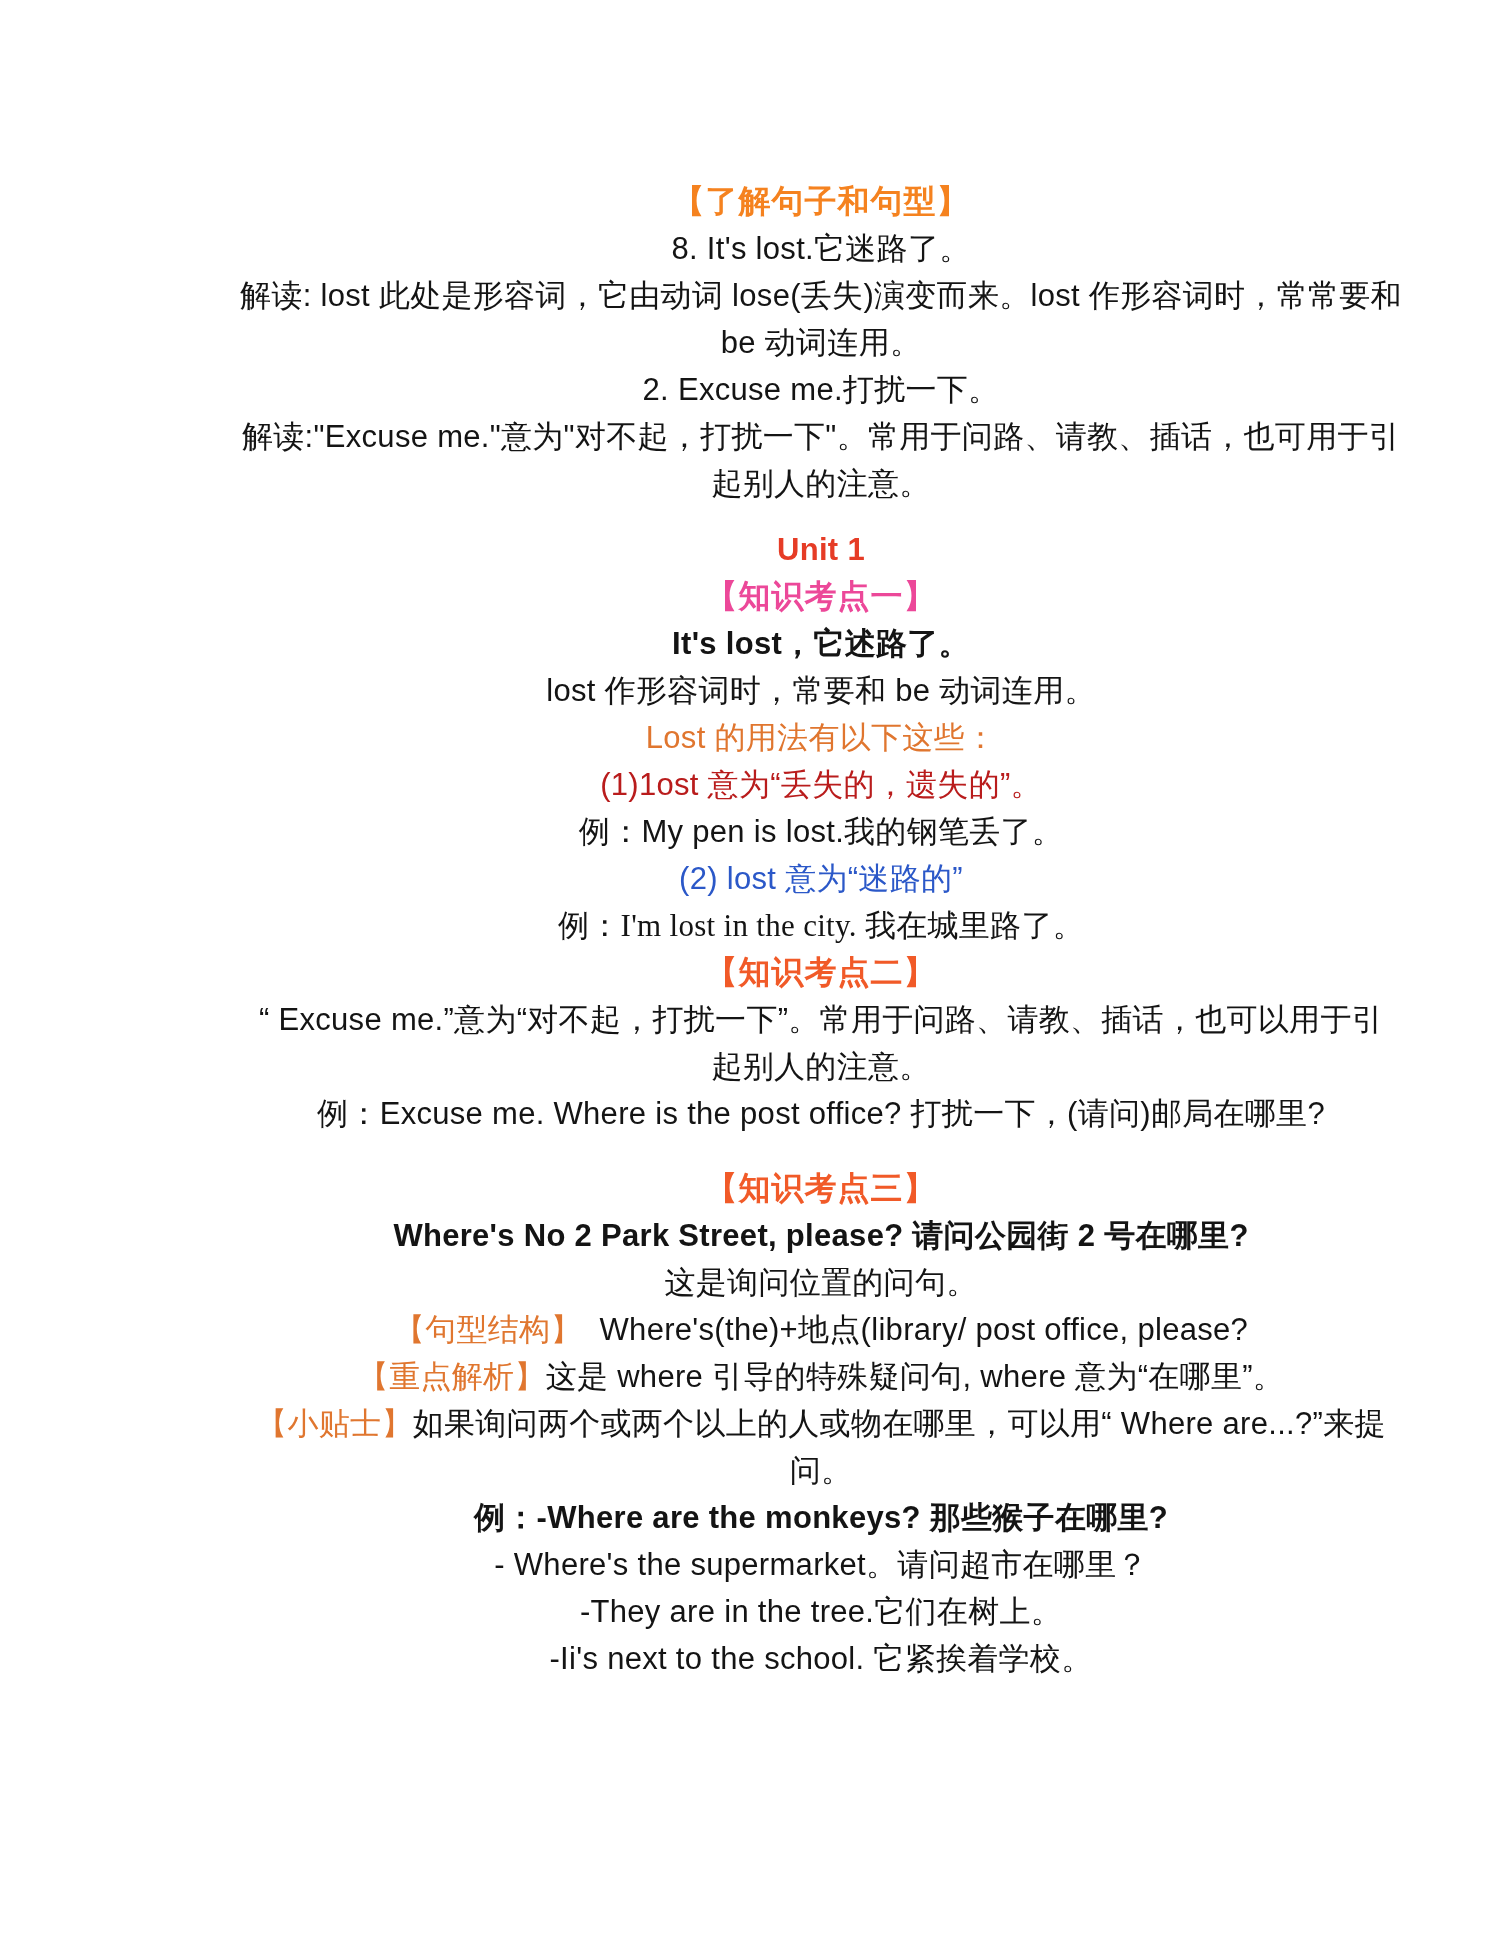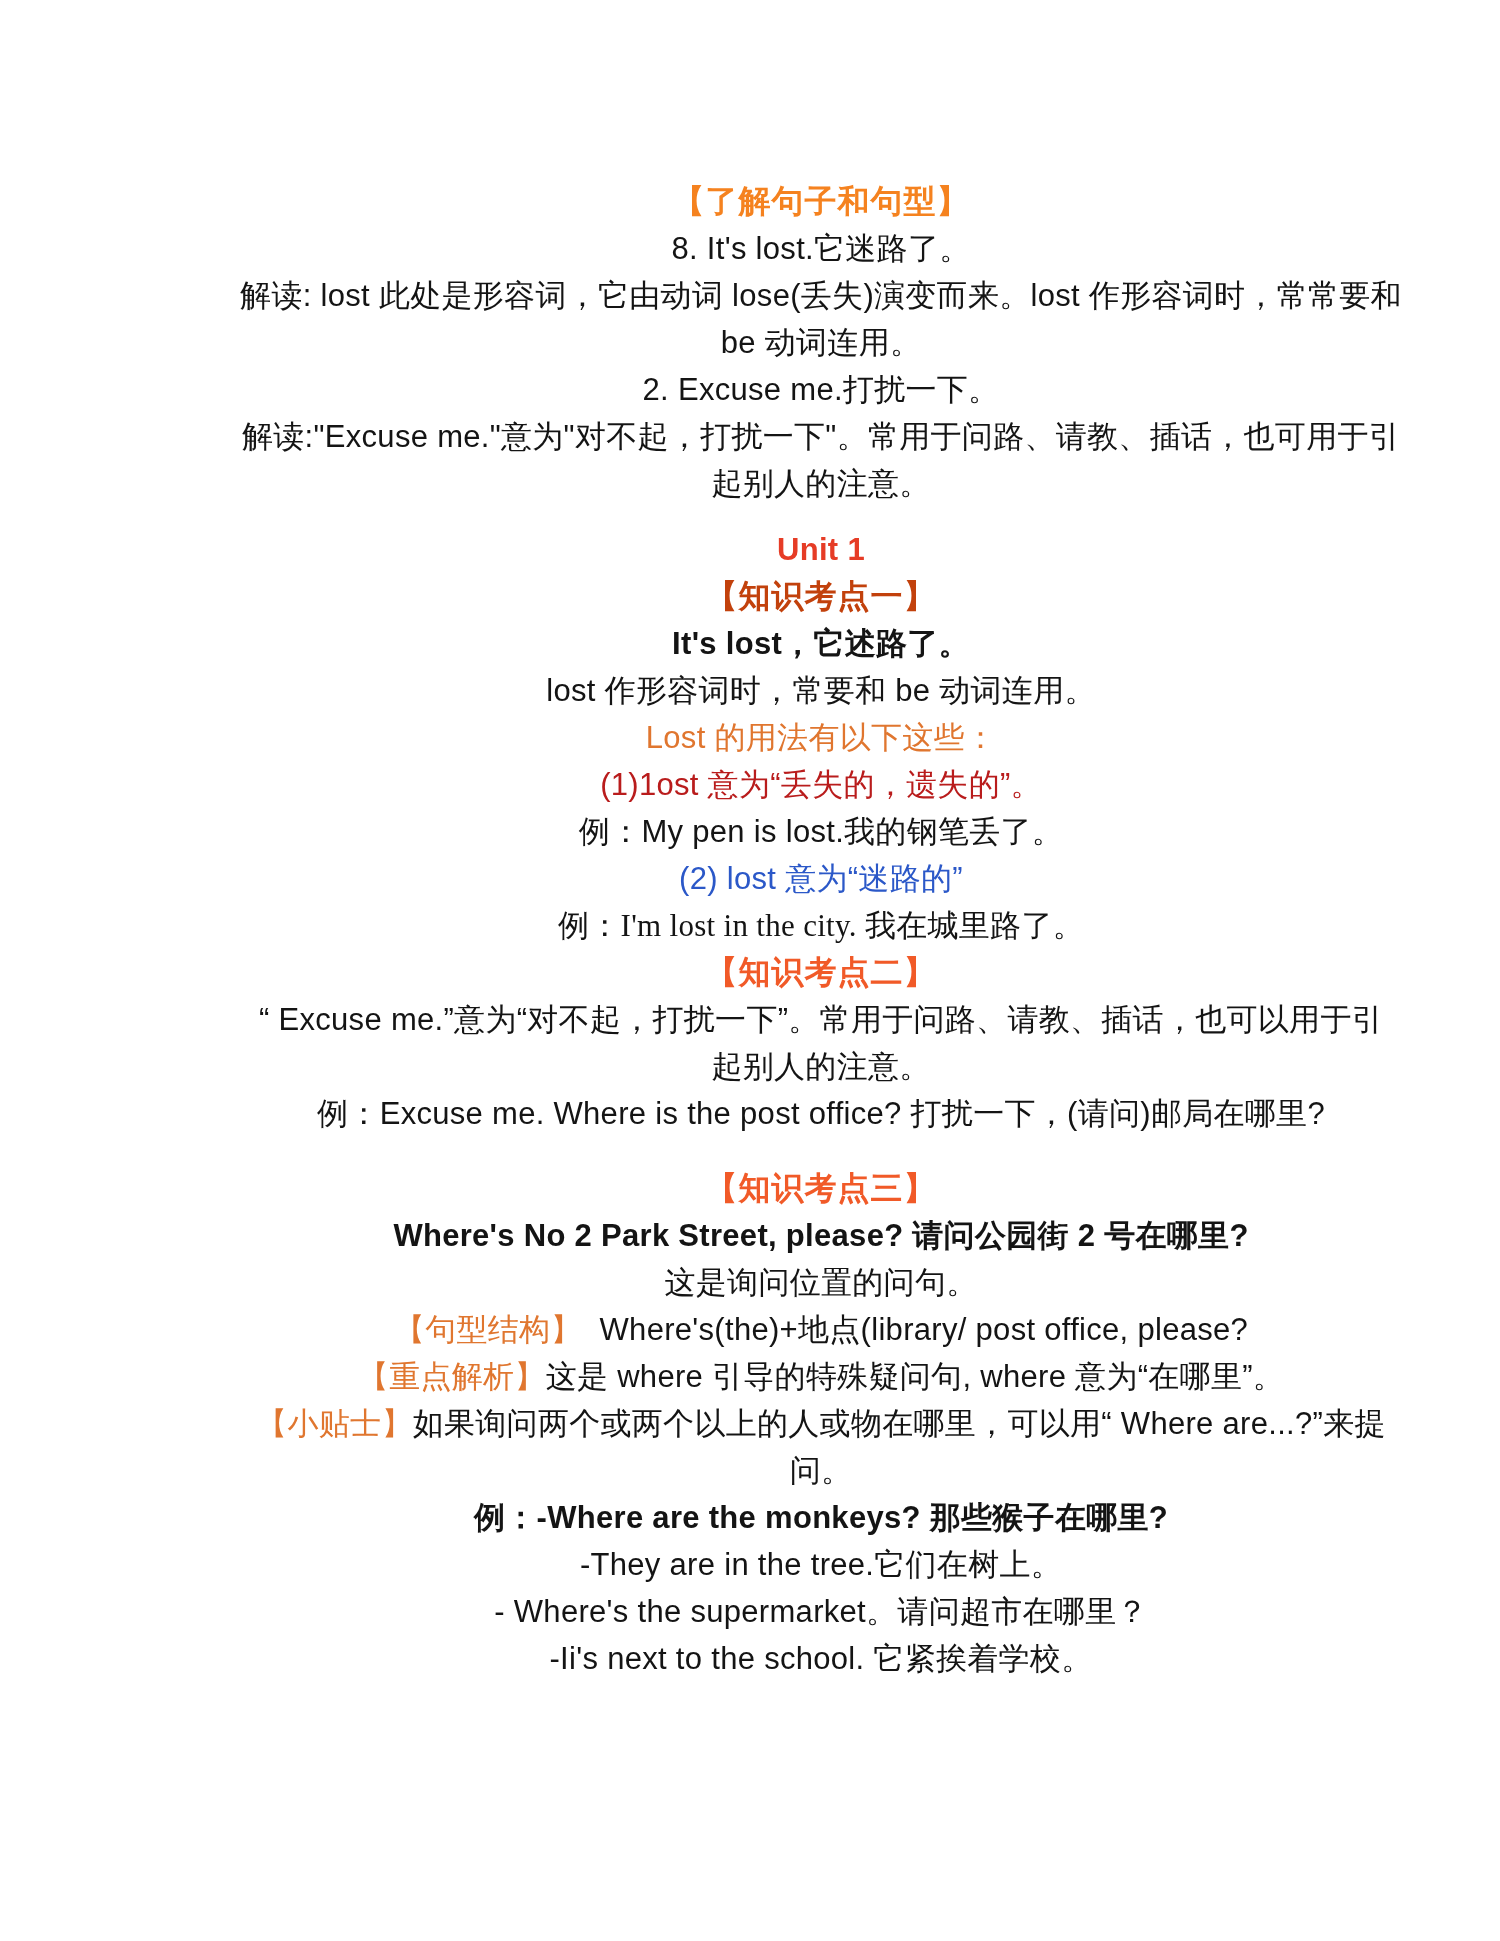--- a/index.html
+++ b/index.html
@@ -37,37 +37,37 @@
 <main>
   <div class="doc">
       <div class="line heading"><span style="color: rgb(245, 130, 31);">【了解句子和句型】</span></div>
       <div class="line"><span style="color: rgb(20, 20, 20);">8. It's lost.它迷路了。</span></div>
       <div class="line"><span style="color: rgb(20, 20, 20);">解读: lost 此处是形容词，它由动词 lose(丢失)演变而来。lost 作形容词时，常常要和</span></div>
       <div class="line"><span style="color: rgb(20, 20, 20);">be 动词连用。</span></div>
       <div class="line"><span style="color: rgb(20, 20, 20);">2. Excuse me.打扰一下。</span></div>
       <div class="line"><span style="color: rgb(20, 20, 20);">解读:"Excuse me."意为"对不起，打扰一下"。常用于问路、请教、插话，也可用于引</span></div>
       <div class="line"><span style="color: rgb(20, 20, 20);">起别人的注意。</span></div>
       <div class="line bold" style="margin-top: 19px;"><span style="color: rgb(230, 60, 38);">Unit 1</span></div>
-      <div class="line heading"><span style="color: #c2410c; margin-top: 13px;">【知识考点一】</span></div>
+      <div class="line heading"><span style="color: #ec4899; margin-top: 13px;">【知识考点一】</span></div>
       <div class="line bold"><span style="color: rgb(20, 20, 20);">It's lost，它述路了。</span></div>
       <div class="line"><span style="color: rgb(20, 20, 20);">lost 作形容词时，常要和 be 动词连用。</span></div>
       <div class="line"><span style="color: rgb(224, 118, 47);">Lost 的用法有以下这些：</span></div>
       <div class="line"><span style="color: #b91c1c;">(1)1ost 意为“丢失的，遗失的”。</span></div>
       <div class="line"><span style="color: rgb(20, 20, 20);">例：My pen is lost.我的钢笔丢了。</span></div>
       <div class="line"><span style="color: rgb(43, 88, 200);">(2) lost 意为“迷路的”</span></div>
       <div class="line"><span style="color: rgb(20, 20, 20); font-family: Liberation Serif, serif;">例：I'm lost in the city. 我在城里路了。</span></div>
       <div class="line heading"><span style="color: rgb(241, 90, 40);">【知识考点二】</span></div>
       <div class="line"><span style="color: rgb(20, 20, 20);">“ Excuse me.”意为“对不起，打扰一下”。常用于问路、请教、插话，也可以用于引</span></div>
       <div class="line"><span style="color: rgb(20, 20, 20);">起别人的注意。</span></div>
       <div class="line"><span style="color: rgb(20, 20, 20);">例：Excuse me. Where is the post office? 打扰一下，(请问)邮局在哪里?</span></div>
       <div class="line heading" style="margin-top: 28px;"><span style="color: rgb(241, 90, 40);">【知识考点三】</span></div>
       <div class="line bold"><span style="color: rgb(20, 20, 20);">Where's No 2 Park Street, please? 请问公园街 2 号在哪里?</span></div>
       <div class="line"><span style="color: rgb(20, 20, 20);">这是询问位置的问句。</span></div>
       <div class="line"><span style="color: rgb(224, 118, 47);">【句型结构】</span><span style="color: rgb(20, 20, 20);">  Where's(the)+地点(library/ post office, please?</span></div>
       <div class="line"><span style="color: rgb(224, 118, 47);">【重点解析】</span><span style="color: rgb(20, 20, 20);">这是 where 引导的特殊疑问句, where 意为“在哪里”。</span></div>
       <div class="line"><span style="color: rgb(224, 118, 47);">【小贴士】</span><span style="color: rgb(20, 20, 20);">如果询问两个或两个以上的人或物在哪里，可以用“ Where are...?”来提</span></div>
       <div class="line"><span style="color: rgb(20, 20, 20);">问。</span></div>
       <div class="line"><span style="color: rgb(20, 20, 20); font-weight: bold;">例：-Where are the monkeys? 那些猴子在哪里?</span></div>
+      <div class="line"><span style="color: rgb(20, 20, 20);">- Where's the supermarket。请问超市在哪里？</span></div>
       <div class="line"><span style="color: rgb(20, 20, 20);">-They are in the tree.它们在树上。</span></div>
-      <div class="line"><span style="color: rgb(20, 20, 20);">- Where's the supermarket。请问超市在哪里？</span></div>
       <div class="line"><span style="color: rgb(20, 20, 20);">-Ii's next to the school. 它紧挨着学校。</span></div>
     </div>
 </main>
 
 </body></html>

